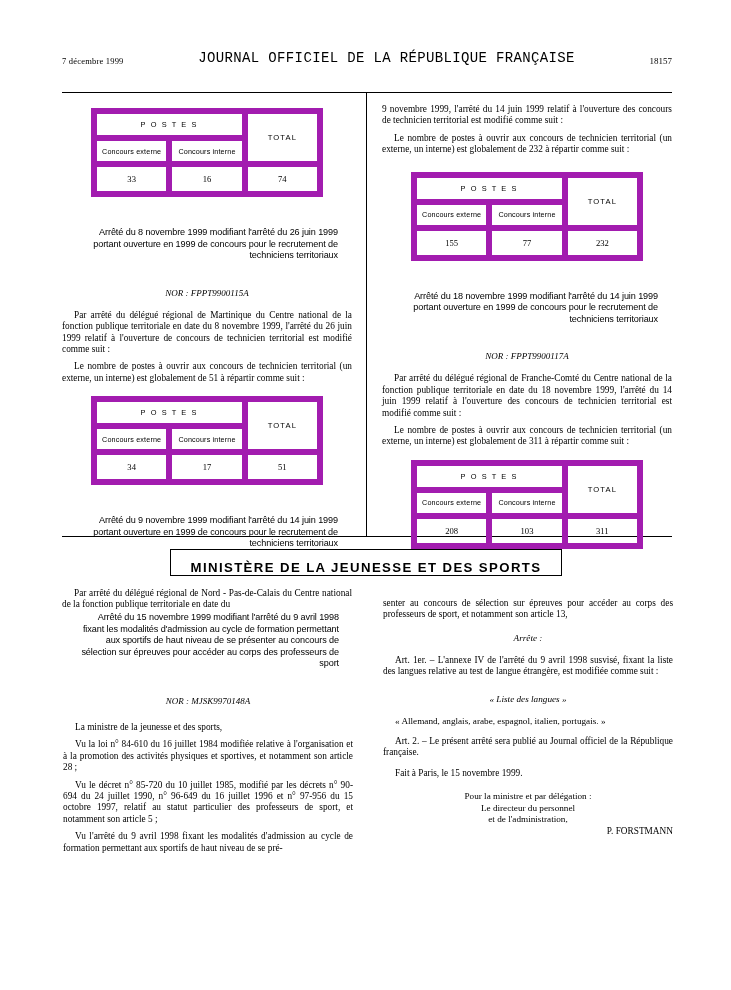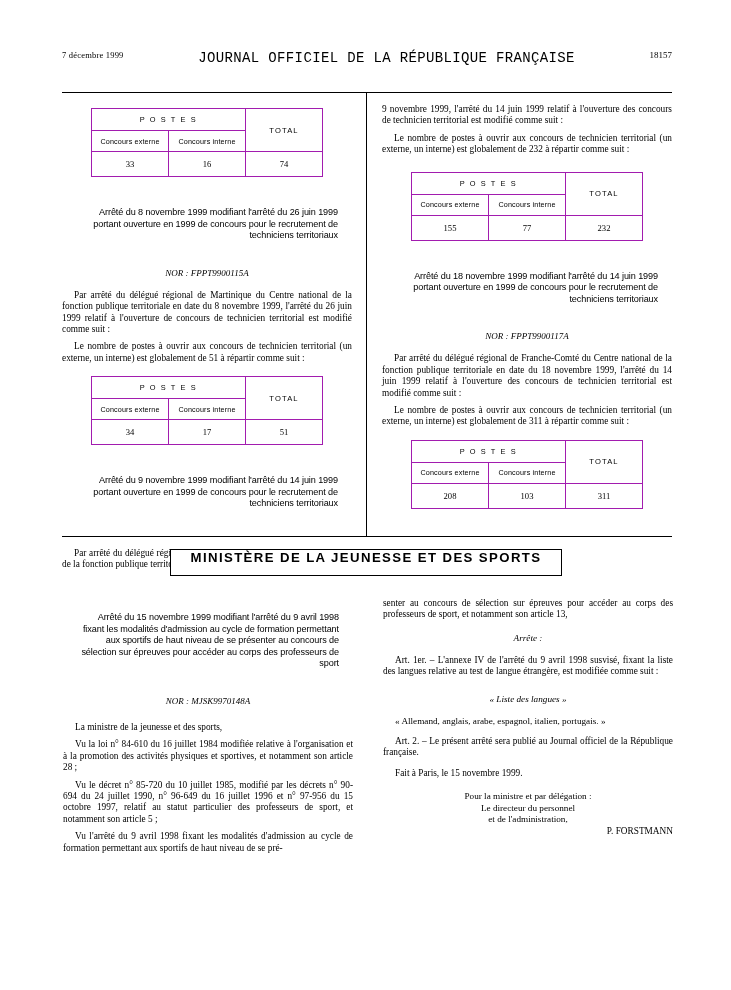--- a/index.html
+++ b/index.html
@@ -22,21 +22,21 @@
     height: 990px;
     background: #fff;
   }
   
   .header {
     position: absolute;
     left: 62px;
     top: 50px;
     width: 610px;
     display: flex;
-    align-items: flex-start;
+    align-items: flex-end;
     justify-content: space-between;
     font-size: 8.5px;
   }
   .header .date {
     font-family: "Liberation Serif", serif;
     font-size: 8.5px;
     letter-spacing: 0.2px;
   }
   .header .title {
     font-family: Liberation Mono, monospace;
@@ -116,21 +116,21 @@
   }
 
   
   table.postes {
     border-collapse: collapse;
     width: 232px;
     margin: 0 auto;
     table-layout: fixed;
   }
   table.postes td, table.postes th {
-    border: 1px solid #a21caf;
+    border: 6px solid #a21caf;
     text-align: center;
     font-family: "Liberation Sans", sans-serif;
     font-weight: normal;
     padding: 0;
   }
   table.postes .hdr-postes {
     font-size: 7.4px;
     letter-spacing: 1.6px;
     height: 21px;
   }
@@ -152,21 +152,21 @@
   
   .ministry {
     position: absolute;
     left: 170px;
     top: 549px;
     width: 392px;
     height: 27px;
     border: 1.6px solid #000;
     box-sizing: border-box;
     display: flex;
-    align-items: flex-start;
+    align-items: flex-end;
     justify-content: center;
     background: #fff;
   }
   .ministry .inner {
     font-family: "Liberation Sans", sans-serif;
     font-weight: bold;
     font-size: 13.2px;
     letter-spacing: 1.4px;
   }
   .ministry-shadow {

